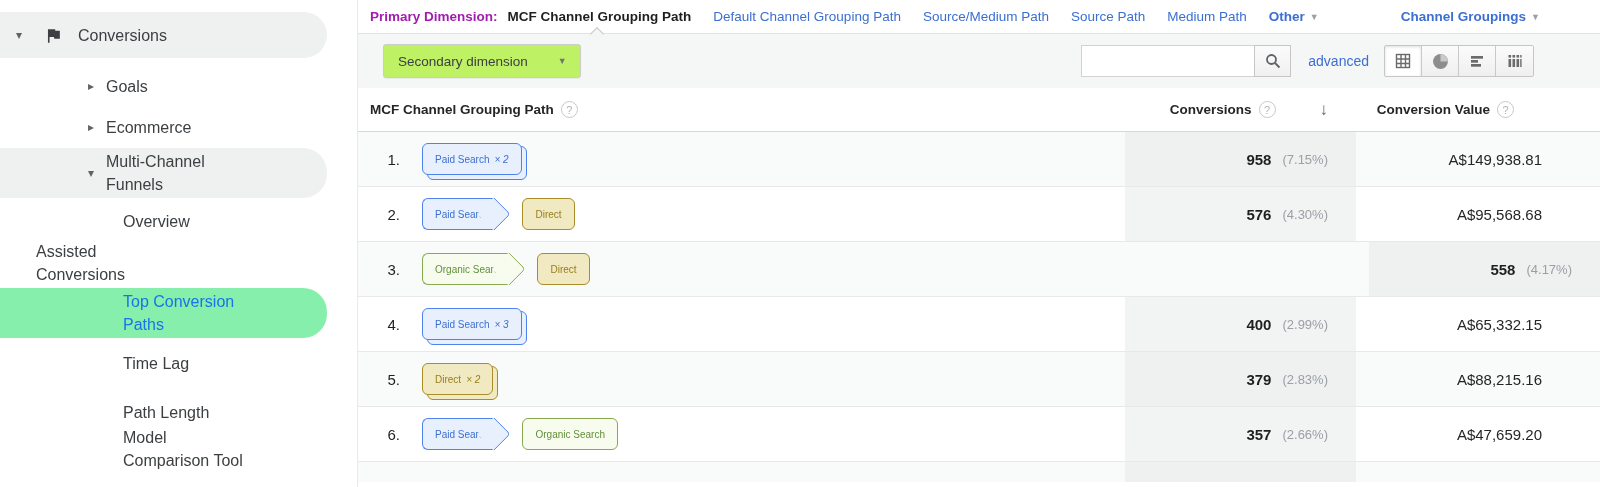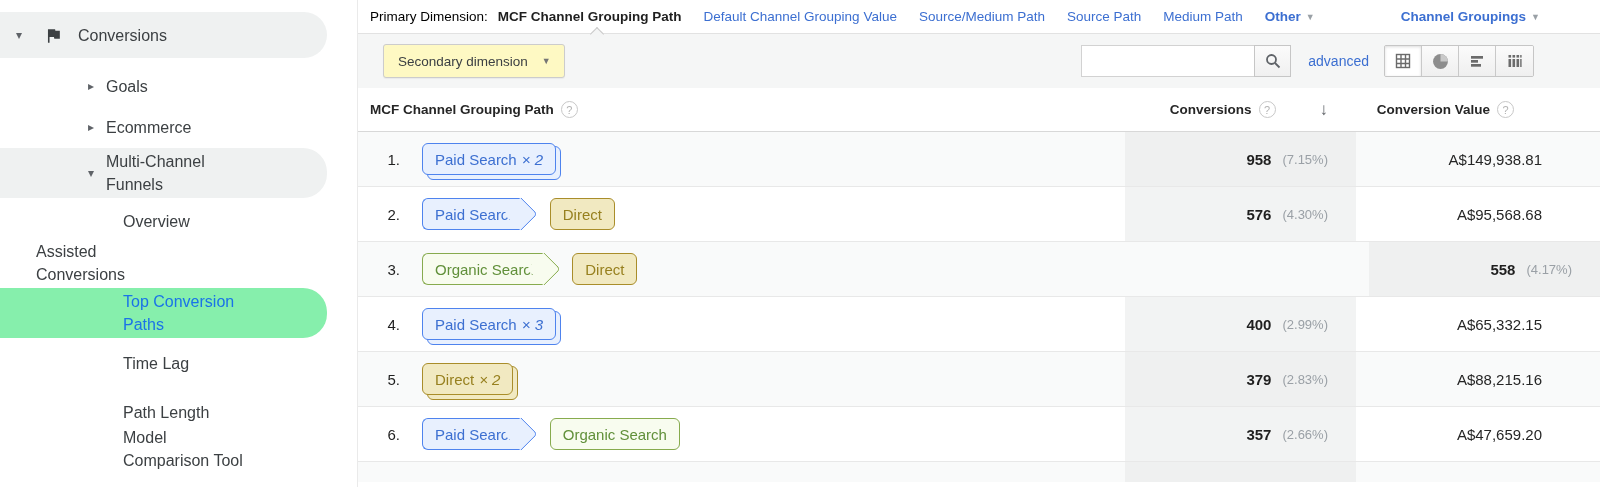--- a/index.html
+++ b/index.html
@@ -26,34 +26,34 @@
   #topconv { margin-top:2px; min-height:50px; background:#86efac; color:#1a73e8;
     border-radius:0 24px 24px 0; margin-right:30px; }
   #timelag { margin-top:13px; }
   #pathlength { margin-top:25px; }
   #model { margin-top:2px; min-height:46px; }
 
   
   .main { flex:1; min-width:0; border-left:1px solid #eaeaea; display:flex; flex-direction:column; }
 
   .primary-bar { flex:0 0 33px; display:flex; align-items:center; padding-left:12px; font-size:13.5px; }
-  .pd-label { color:#000000; margin-right:10px; }
+  .pd-label { color:#a21caf; margin-right:10px;font-weight:bold; }
   .pd-selected { color:#1f1f1f; font-weight:bold; margin-right:22px; cursor:pointer; }
   .pd-link { color:#3c6fd1; margin-right:22px; cursor:pointer; white-space:nowrap; }
   .pd-drop { display:flex; align-items:center; gap:5px;font-weight:bold; }
   .dim-caret { color:#9aa0a6; font-size:9px; }
   #channel-groupings { margin-left:auto; margin-right:60px; }
 
   .toolbar { flex:0 0 55px; background:#f5f6f6; border-top:1px solid #e2e2e2;
     display:flex; align-items:center; justify-content:space-between; position:relative; }
   .notch { position:absolute; top:-5.5px; left:234px; width:10px; height:10px;
     background:#f4f5f5; border-top:1px solid #c9c9c9; border-left:1px solid #c9c9c9;
     transform:rotate(45deg); }
-  .sec-btn { margin-left:25px; height:34px; padding:0 13px 0 14px; background:#fef9c3;
-    border:1px solid #ccc; border-radius:3px; display:flex; align-items:center; gap:14px;
+  .sec-btn { margin-left:25px; height:34px; padding:0 13px 0 14px; background:#bef264;
+    border:1px solid #ccc; border-radius:3px; display:flex; align-items:center; gap:30px;
     font-size:13.5px; color:#3c4043; cursor:pointer; box-shadow:0 1px 1px rgba(0,0,0,0.05); }
   .dcaret { font-size:9px; color:#757575; }
   .right-tools { display:flex; align-items:center; margin-right:66px; }
   .searchbox { display:flex; align-items:center; background:#fff;
     border:1px solid #d2d2d2; height:32px; }
   .searchbox input { width:172px; height:28px; border:none; outline:none;
     padding:0 8px; font-size:13.5px; background:transparent; }
   .search-btn { width:37px; height:32px; margin:-1px -1px -1px 0; border:1px solid #c6c6c6;
     background:linear-gradient(#fbfbfb,#f0f0f0); display:flex; align-items:center;
     justify-content:center; cursor:pointer; }
@@ -85,21 +85,21 @@
   .trow .col-val { font-size:15px; color:#262626; }
   .rank { flex:0 0 30px; width:30px; text-align:right; margin-right:22px;
     color:#1f1f1f; font-size:15px; }
   .conv-num { font-weight:bold; color:#1f1f1f; }
   .conv-pct { color:#9aa0a6; font-size:13px; margin-left:11px; }
   .trow.partial { height:20px; border-bottom:none; }
 
   
   .path-badges { display:flex; align-items:center; }
   .badge { position:relative; height:32px; display:inline-flex; align-items:center;
-    font-size:15px; border:1.5px solid; border-radius:6px; padding:0 12px; white-space:nowrap; }
+    font-size:10px; border:1.5px solid; border-radius:6px; padding:0 12px; white-space:nowrap; }
   .bmult { font-style:italic; margin-left:5px; }
   .bmult:empty { display:none; }
   .badge.blue  { background:#e8f0fe; border-color:#4e83ee; color:#3c6fd1; }
   .badge.green { background:#f8fcef; border-color:#87ab4e; color:#61903a; }
   .badge.tan   { background:#f1e9c1; border-color:#a98d2a; color:#97801f; }
   .badge.arrow { border-right:none; border-radius:6px 0 0 6px; padding-right:5px; margin-right:28px; }
   .badge.arrow::after { content:""; position:absolute; top:3px; right:-11.5px;
     width:23px; height:23px; transform:rotate(45deg);
     border-style:solid; border-width:1.5px 1.5px 0 0; border-radius:0 5px 0 0; }
   .badge.arrow.blue::after  { background:#e8f0fe; border-color:#4e83ee; }
@@ -160,21 +160,21 @@
       <span class="slabel">Model
 Comparison Tool</span>
     </div>
   </nav>
 
   <main class="main">
 
     <div class="primary-bar">
       <span class="pd-label">Primary Dimension:</span>
       <span class="pd-selected">MCF Channel Grouping Path</span>
-      <span class="pd-link">Default Channel Grouping Value</span>
+      <span class="pd-link">Default Channel Grouping Path</span>
       <span class="pd-link">Source/Medium Path</span>
       <span class="pd-link">Source Path</span>
       <span class="pd-link">Medium Path</span>
       <span class="pd-link pd-drop">
         <span>Other</span>
         <span class="dim-caret">▼</span>
       </span>
       <span class="pd-link pd-drop" id="channel-groupings">
         <span>Channel Groupings</span>
         <span class="dim-caret">▼</span>

